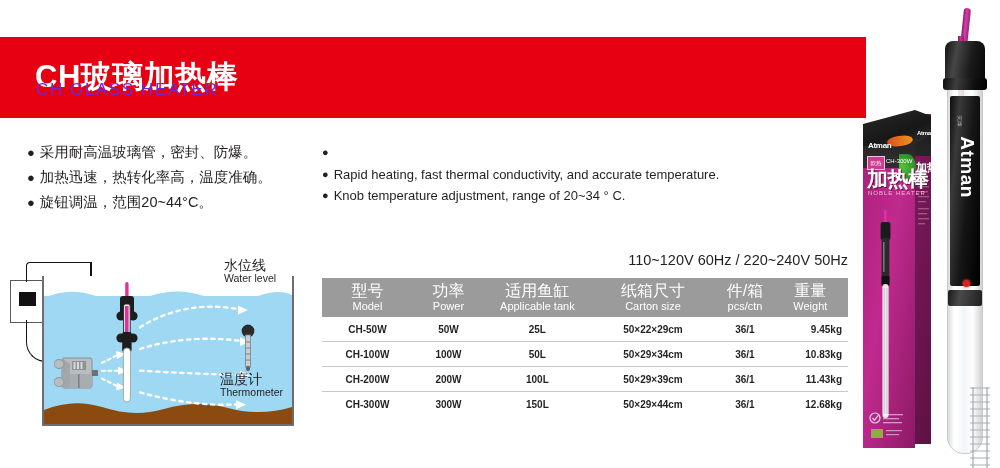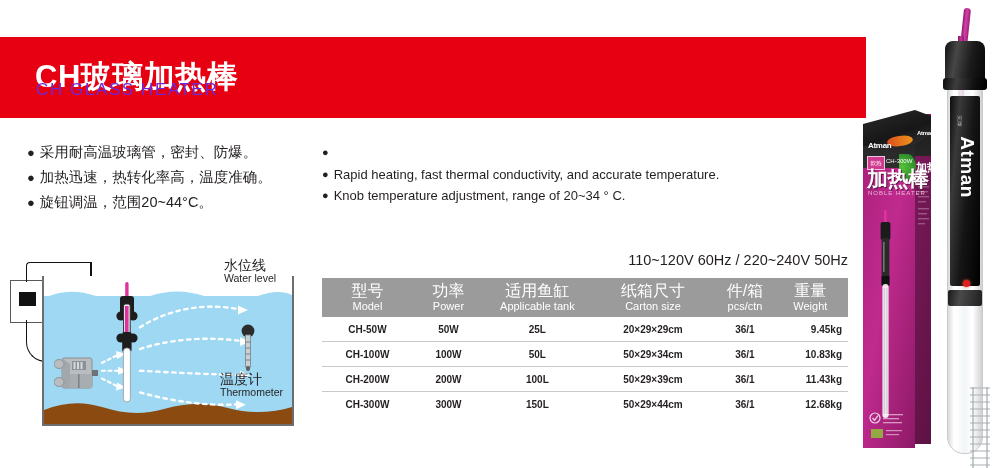--- a/index.html
+++ b/index.html
@@ -212,21 +212,21 @@
         <span class="cn">重量</span>
         <span class="en">Weight</span>
       </th>
     </tr>
   </thead>
   <tbody>
     <tr>
       <td class="c0">CH-50W</td>
       <td class="c1">50W</td>
       <td class="c2">25L</td>
-      <td class="c3">20×29×29cm</td>
+      <td class="c3">50×22×29cm</td>
       <td class="c4">36/1</td>
       <td class="c5">9.45kg</td>
     </tr>
     <tr>
       <td class="c0">CH-100W</td>
       <td class="c1">100W</td>
       <td class="c2">50L</td>
       <td class="c3">50×29×34cm</td>
       <td class="c4">36/1</td>
       <td class="c5">10.83kg</td>

